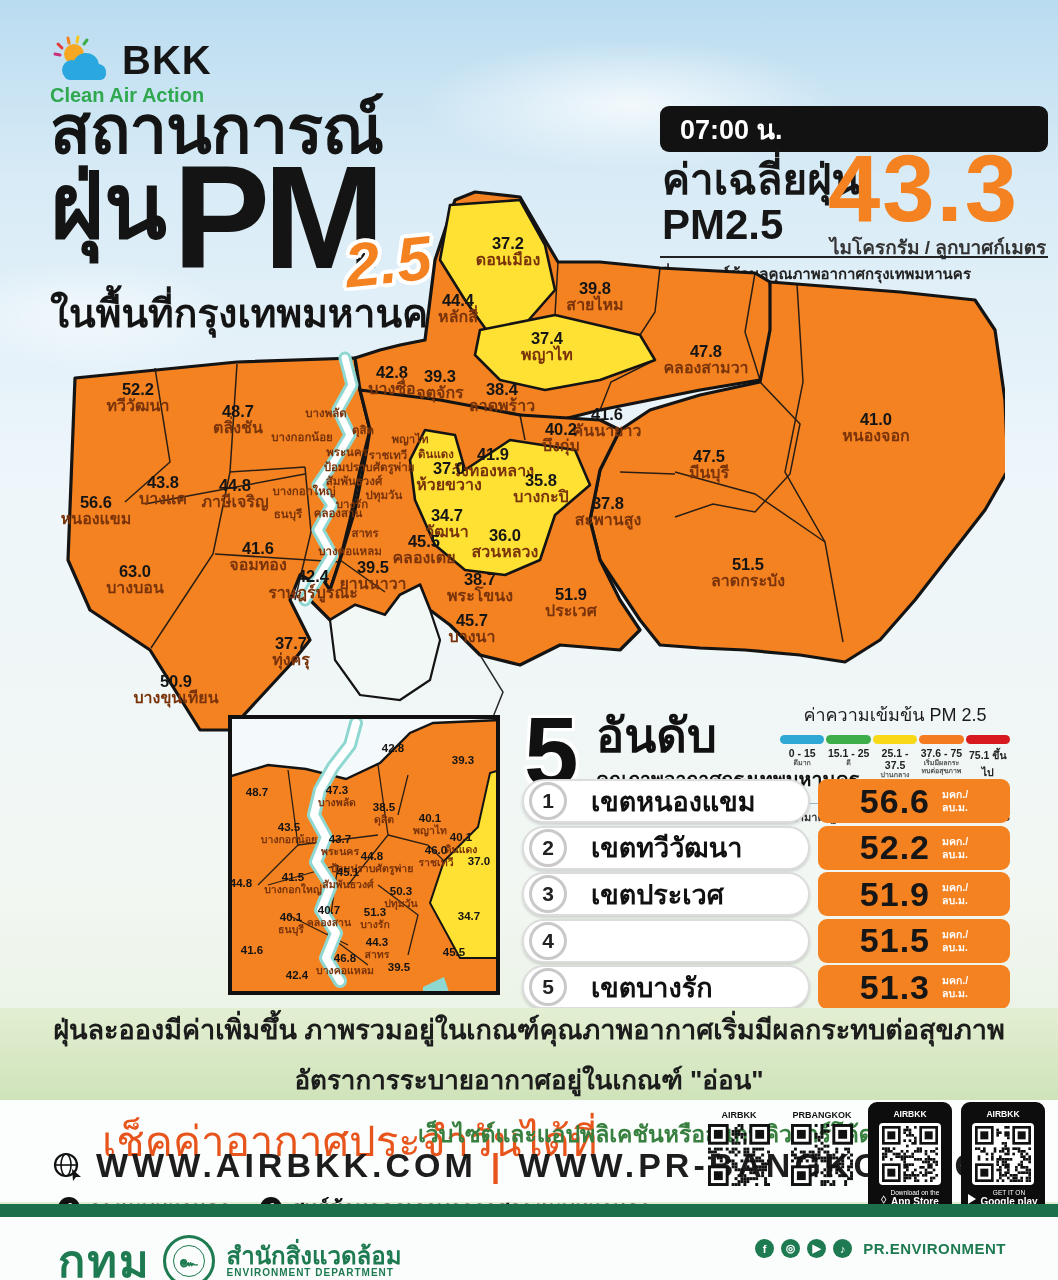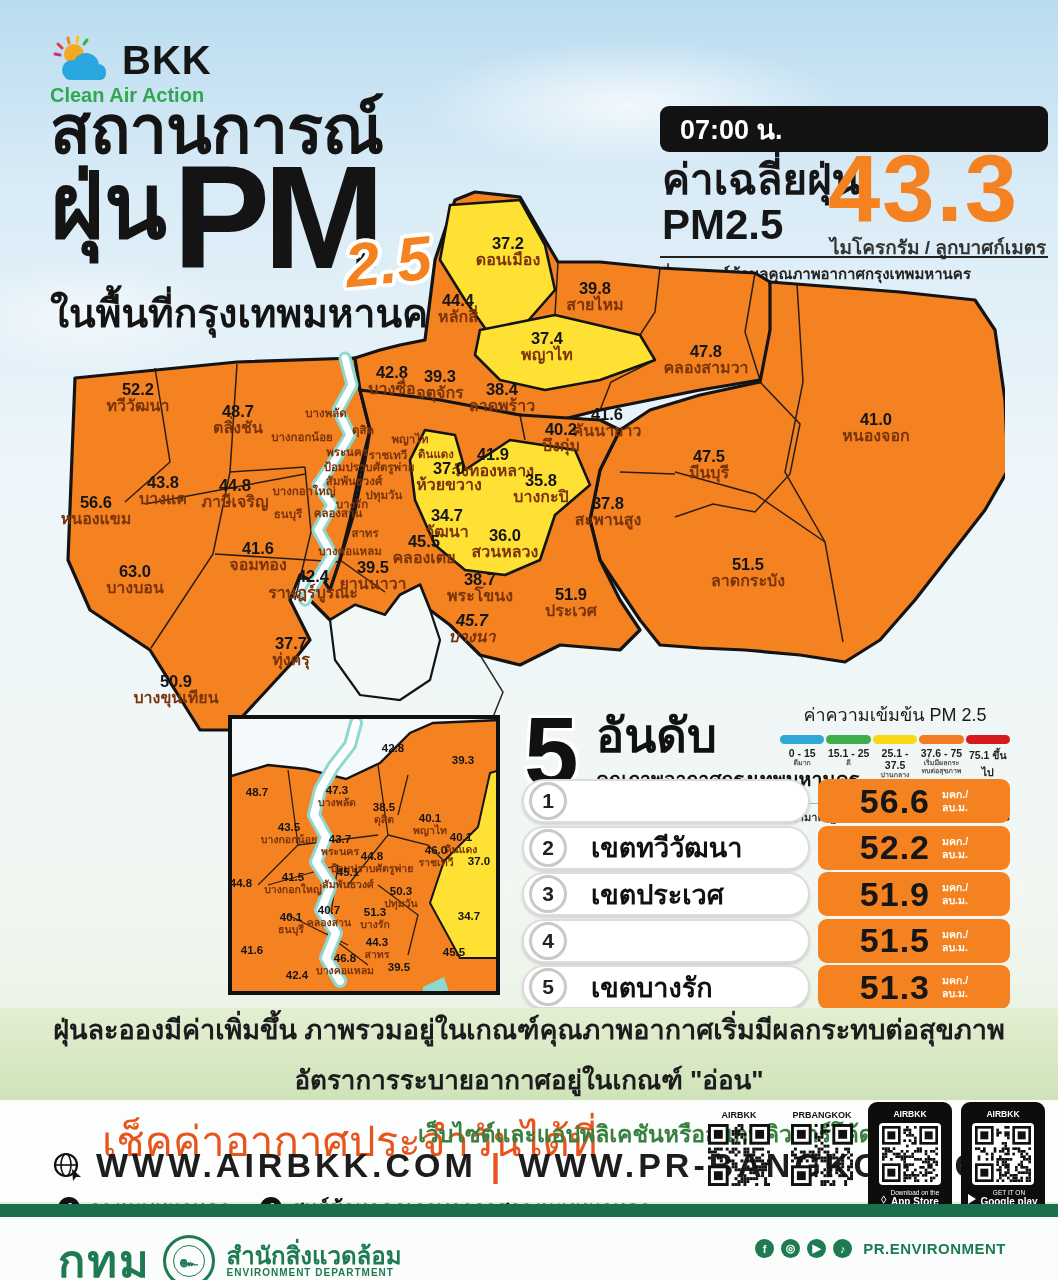--- a/index.html
+++ b/index.html
@@ -319,21 +319,21 @@
         <span>ราษฎร์บูรณะ</span>
       </div>
       <div class="dlabel" style="left: 480px; top: 588px;">
         <b>38.7</b>
         <span>พระโขนง</span>
       </div>
       <div class="dlabel" style="left: 571px; top: 603px;">
         <b>51.9</b>
         <span>ประเวศ</span>
       </div>
-      <div class="dlabel" style="left: 472px; top: 629px; font-style: italic;">
+      <div class="dlabel" style="left: 472px; top: 629px;">
         <b>45.7</b>
         <span>บางนา</span>
       </div>
       <div class="dlabel" style="left: 291px; top: 652px;">
         <b>37.7</b>
         <span>ทุ่งครุ</span>
       </div>
       <div class="dlabel" style="left: 176px; top: 690px;">
         <b>50.9</b>
         <span>บางขุนเทียน</span>
@@ -538,20 +538,21 @@
     <div class="legend-note"><em>*</em><span> ค่ามาตรฐาน PM 2.5 เฉลี่ย 24 ชม. ไม่เกิน 37.5 มคก./ลบ.ม.</span></div>
   </div>
 
   <div class="rank-big">5</div>
   <div class="rank-title">อันดับ</div>
   <div class="rank-sub">คุณภาพอากาศกรุงเทพมหานคร</div>
   <div id="ranking-rows">
       <div class="rrow" style="top: 779px;">
         <div class="pill">
           <span class="rnum">1</span>
+          <span class="rname">เขตหนองแขม</span>
         </div>
         <div class="rval">
           <b>56.6</b>
           <span class="runit">
             <div>มคก./</div>
             <div>ลบ.ม.</div>
           </span>
         </div>
       </div>
       <div class="rrow" style="top: 825.5px;">

